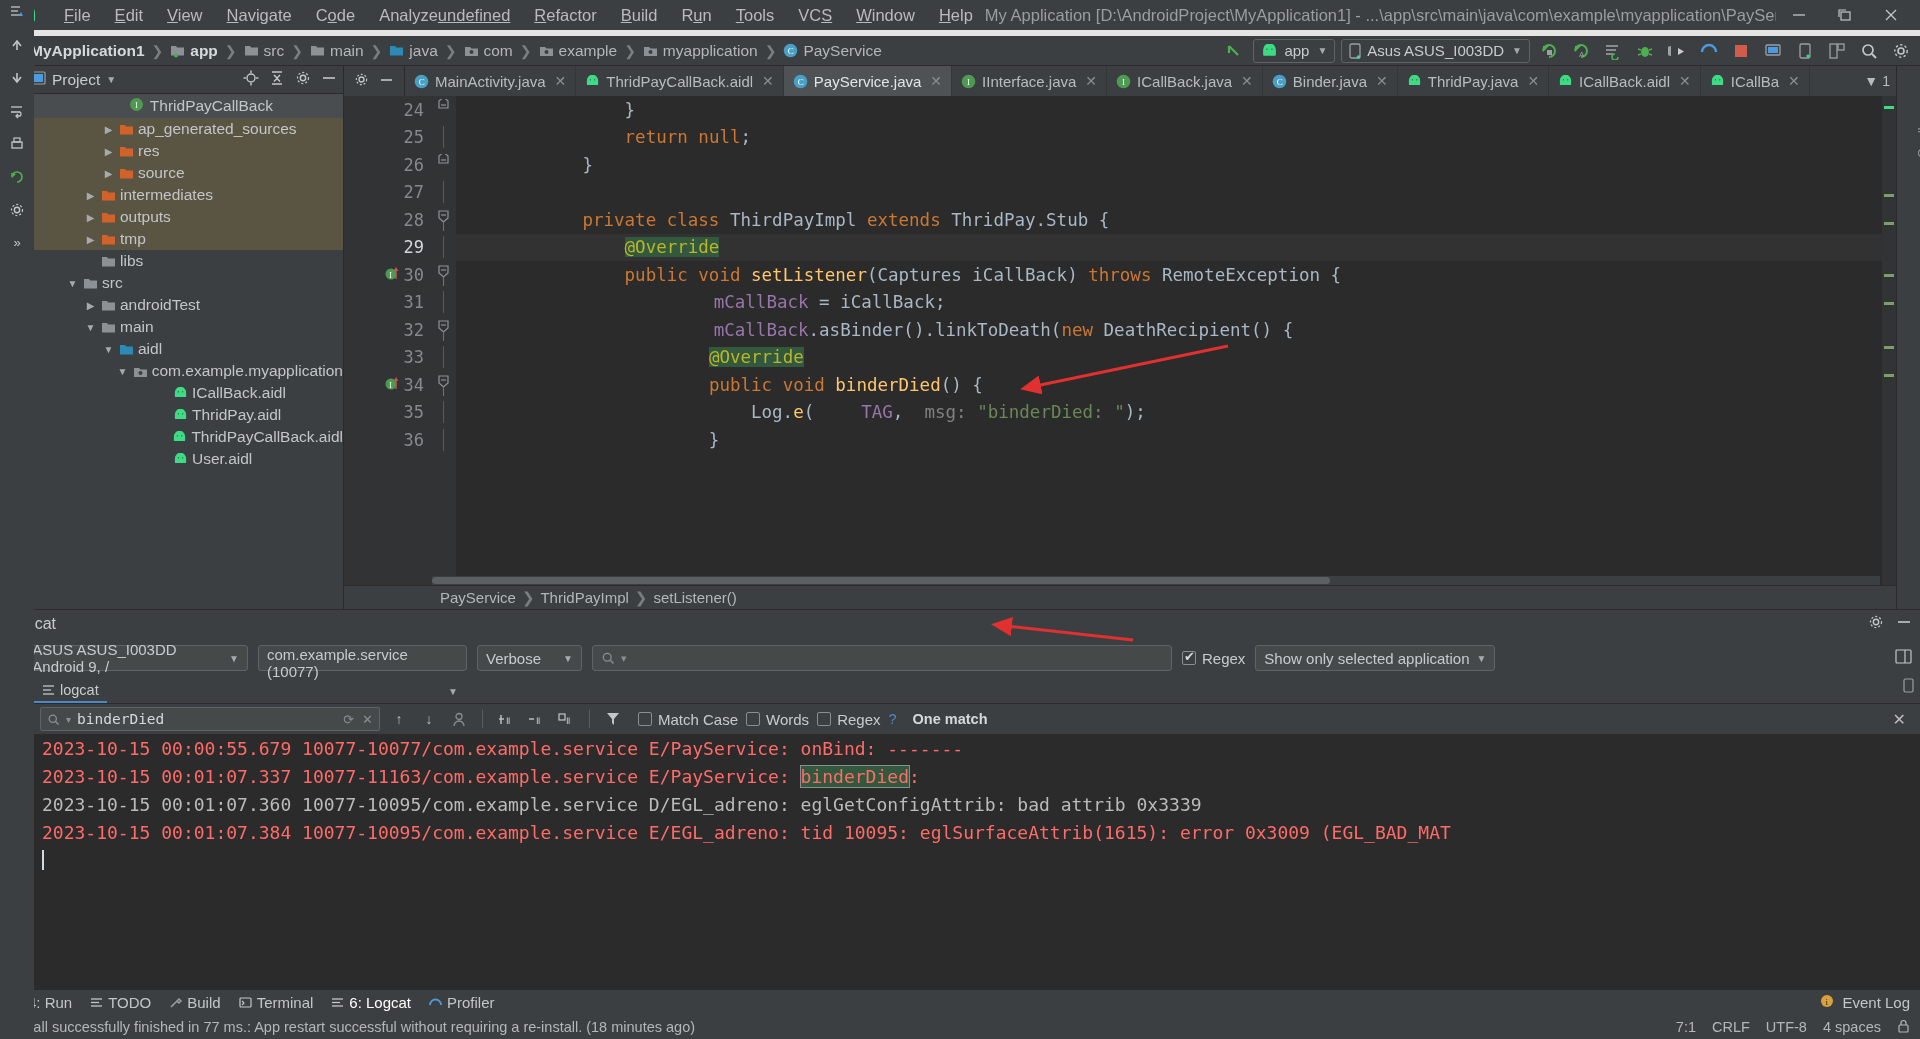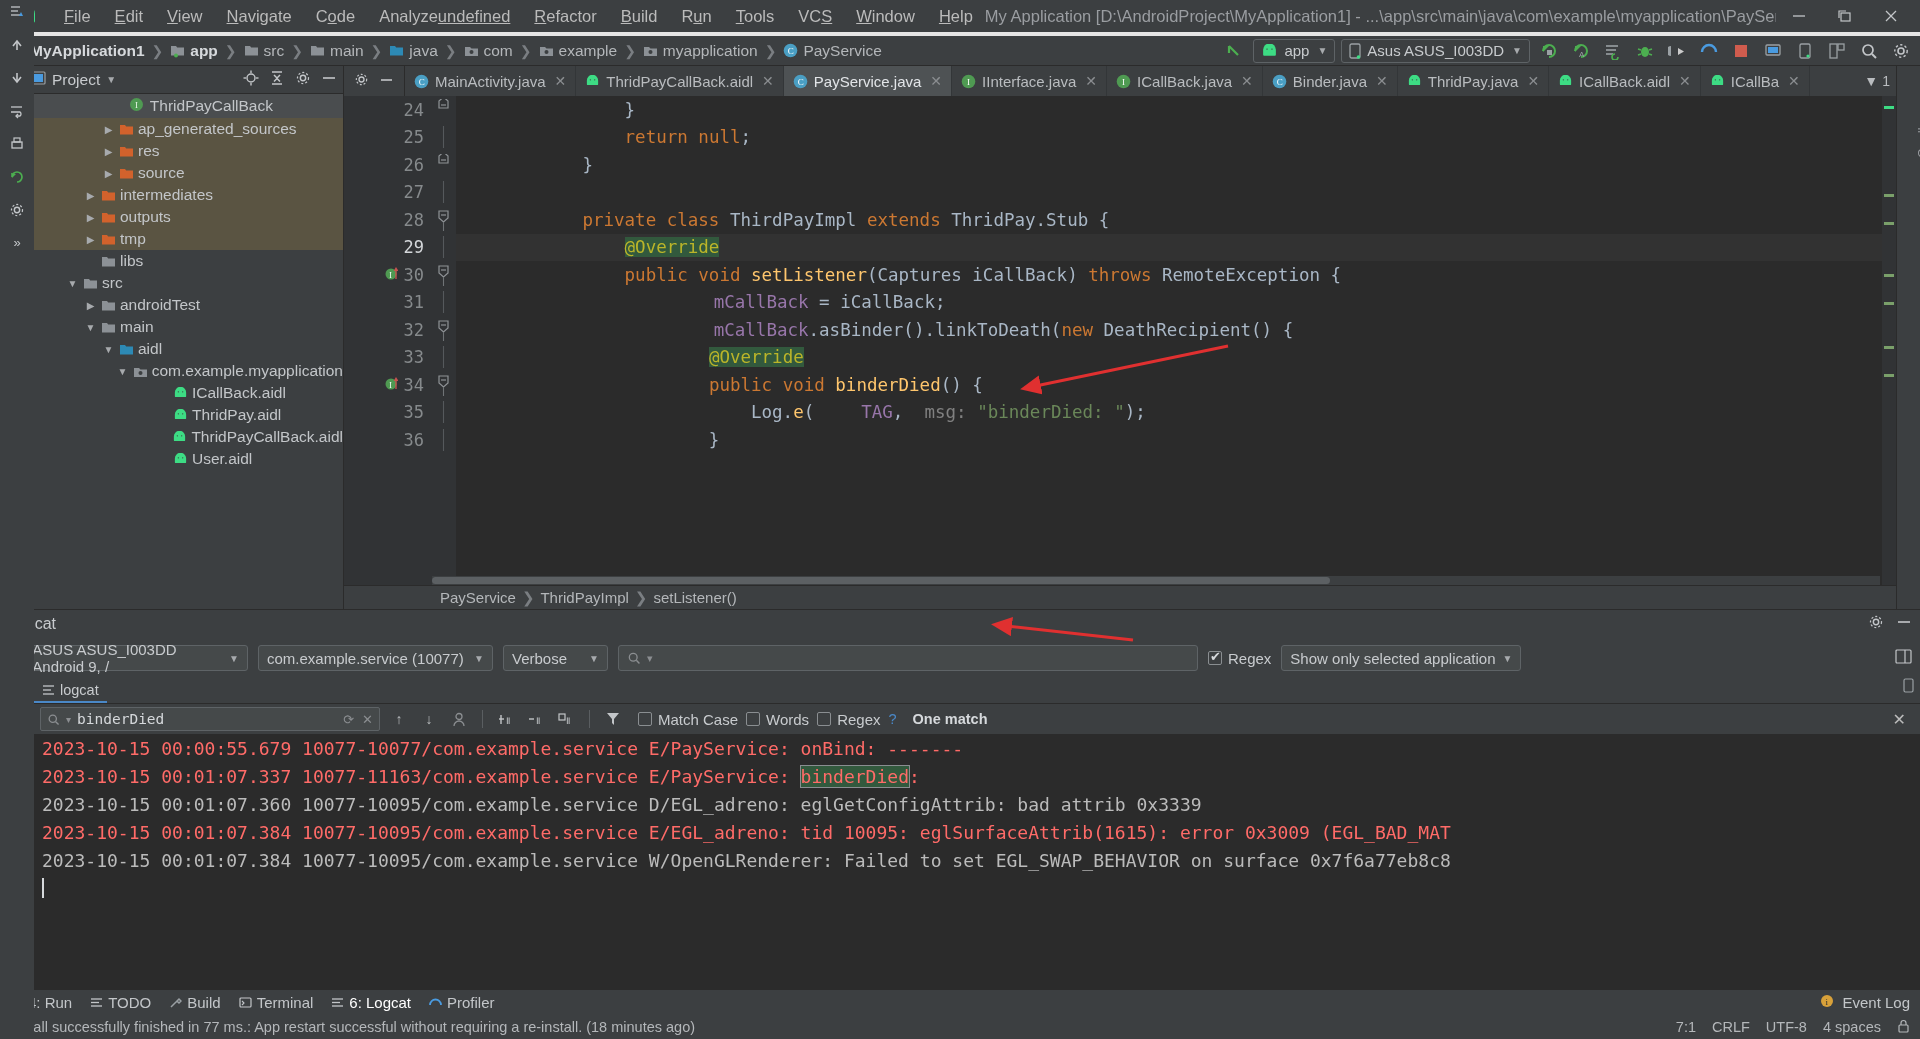--- a/index.html
+++ b/index.html
@@ -1,21 +1,21 @@
 <!DOCTYPE html>
 <html><head>
 <meta charset="utf-8">
 <style>
   * { box-sizing: border-box; margin:0; padding:0; }
   html,body{ width:1920px; height:1039px; overflow:hidden; background:#3c3f41; }
   body{ font-family:"Liberation Sans", sans-serif; font-size:16px; color:#bbbbbb; }
   .app{ position:relative; width:1920px; height:1039px; display:flex; flex-direction:column; background:#3c3f41; }
 
   
-  .titlebar{ height:36px; background:#3c3f41; display:flex; align-items:center; flex:0 0 36px; border-bottom:4px solid #e5e5e5;}
+  .titlebar{ height:36px; background:#3c3f41; display:flex; align-items:center; flex:0 0 36px; border-bottom:6px solid #e5e5e5;}
   .andro-logo{ width:26px; height:20px; margin:0 12px 0 14px; position:relative; }
   .andro-logo svg{ display:block; }
   .menu{ display:flex; align-items:center; gap:0px; }
   .menu-item{ padding:3px 12px; color:#bbbbbb; font-size:16.5px; cursor:default; white-space:nowrap;}
   .menu-item u{ text-decoration:underline; }
   .win-title{ flex:1; text-align:center; color:#9a9da1; font-size:16.5px; padding-left:0px; white-space:nowrap; overflow:hidden;}
   .winbtns{ display:flex; align-items:center; margin-right:6px; }
   .winbtn{ width:46px; height:34px; display:flex; align-items:center; justify-content:center; color:#c3c6c9; font-size:17px;}
 
   
@@ -902,21 +902,21 @@
     </div>
 
     <div class="lc-filters">
       <div class="field" style="width:240px;">
         <svg width="11" height="15" viewBox="0 0 12 16">
             <rect x="1" y="1" width="10" height="14" rx="1.6" fill="none" stroke="#9aa0a4" stroke-width="1.3"></rect>
           </svg>
         <span>ASUS ASUS_I003DD Android 9, /</span>
         <span class="caret">▼</span>
       </div>
-      <div class="field" style="width:235px;">
+      <div class="field" style="width:209px;flex-direction:column;">
         <span>com.example.service (10077)</span>
         <span class="caret">▼</span>
       </div>
       <div class="field" style="width:105px;">
         <span>Verbose</span>
         <span class="caret">▼</span>
       </div>
       <div class="field" style="width:580px;">
         <svg width="14" height="14" viewBox="0 0 18 18">
             <circle cx="8" cy="8" r="5" fill="none" stroke="#8b8e91" stroke-width="1.7"></circle>
@@ -1019,21 +1019,20 @@
       <span class="qmark">?</span>
       <span class="onematch" style="margin-left:8px;">One match</span>
       <span style="margin-left:auto;padding-right:8px;">✕</span>
     </div>
 
     <div class="lc-out" id="logout">
         <div class="logline lg-e"><span>2023-10-15 00:00:55.679 10077-10077/com.example.service E/PayService: onBind: -------</span></div>
         <div class="logline lg-e"><span>2023-10-15 00:01:07.337 10077-11163/com.example.service E/PayService: </span><span class="match">binderDied</span><span>:</span></div>
         <div class="logline lg-d"><span>2023-10-15 00:01:07.360 10077-10095/com.example.service D/EGL_adreno: eglGetConfigAttrib: bad attrib 0x3339</span></div>
         <div class="logline lg-e"><span>2023-10-15 00:01:07.384 10077-10095/com.example.service E/EGL_adreno: tid 10095: eglSurfaceAttrib(1615): error 0x3009 (EGL_BAD_MAT</span></div>
-        <div class="logline lg-w"><span>2023-10-15 00:01:07.384 10077-10095/com.example.service W/OpenGLRenderer: Failed to set EGL_SWAP_BEHAVIOR on surface 0x7f6a77eb8c8</span></div>
         <div class="logline"><span class="cursor-bar"></span></div>
       </div>
     <div class="lc-sidebar">
       <span><svg width="16" height="16">
             <line x1="2" y1="3" x2="11" y2="3" stroke="#c3c6c9" stroke-width="1.3"></line>
             <line x1="2" y1="7" x2="9" y2="7" stroke="#c3c6c9" stroke-width="1.3"></line>
             <line x1="2" y1="11" x2="11" y2="11" stroke="#c3c6c9" stroke-width="1.3"></line>
             <polyline points="12,8 14,12 10,12" fill="#4a9be0"></polyline>
           </svg></span>
       <span><svg width="16" height="16">

